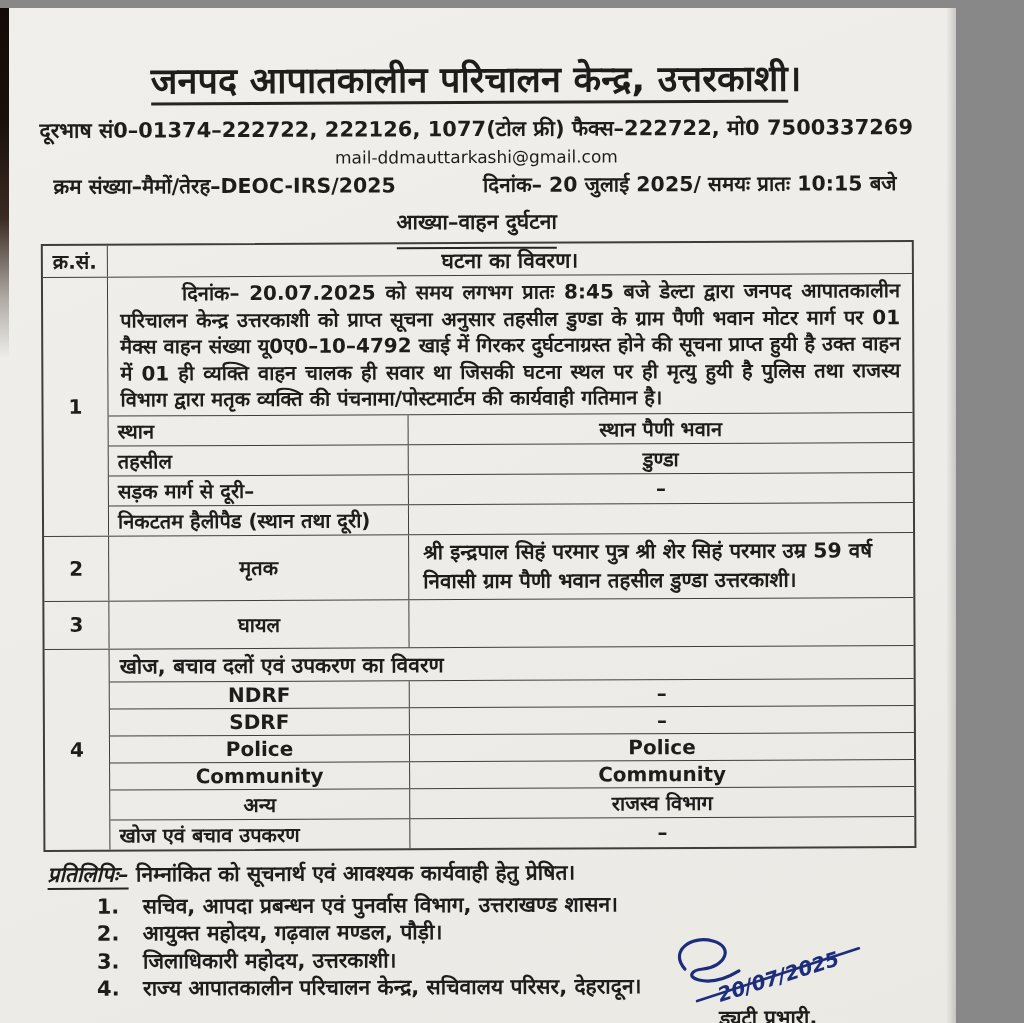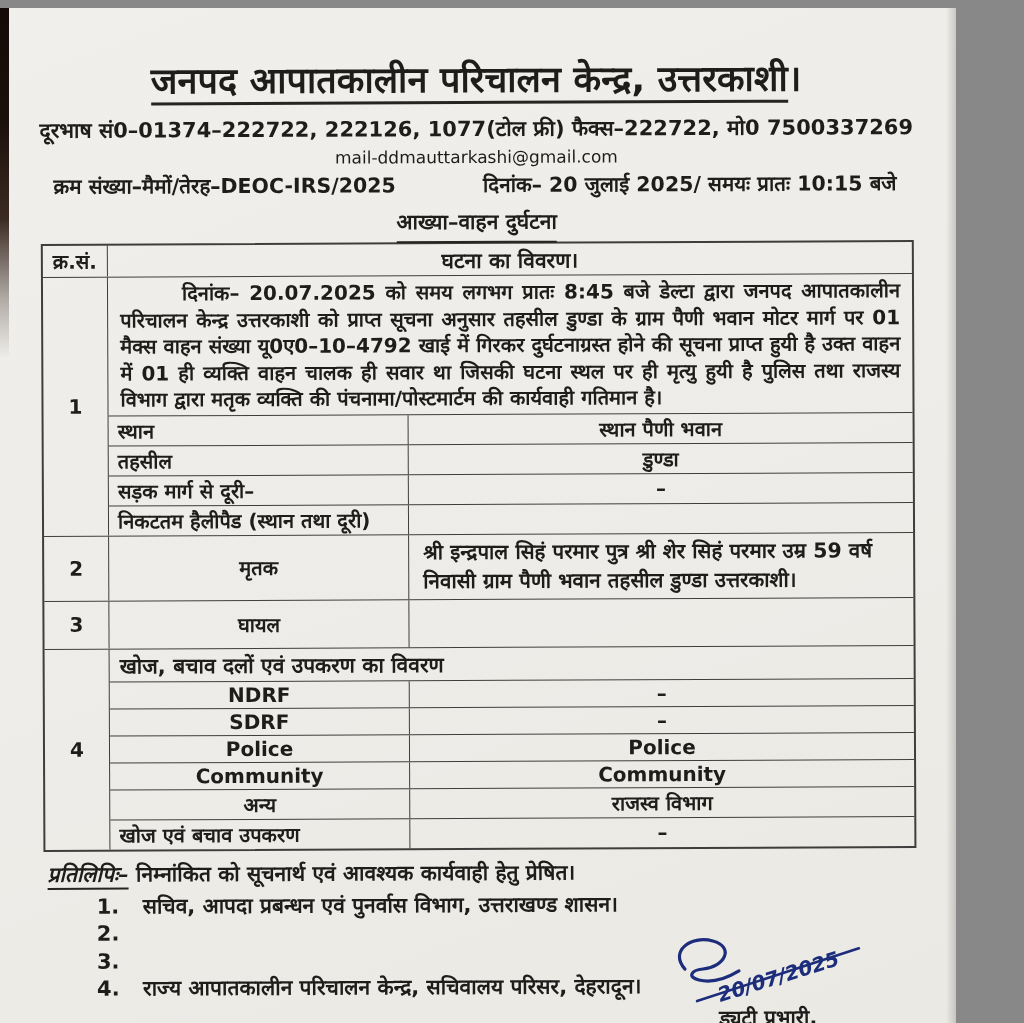--- a/index.html
+++ b/index.html
@@ -19,21 +19,21 @@
     background:linear-gradient(to bottom,rgba(100,100,96,0),rgba(110,110,106,0.22));}
 
   .center{text-align:center;}
   .doc-title{font-size:36px;font-weight:bold;letter-spacing:0px;line-height:44px;}
   .doc-title .u{border-bottom:3px solid #262522;padding-bottom:1px;}
   .phone-line{margin-top:12px;font-size:21px;font-weight:600;}
   .email-line{margin-top:5px;font-size:17px;font-weight:500;}
   .serial-row{display:flex;justify-content:space-between;margin:3px 58px 0 55px;
     font-size:20.5px;font-weight:bold;}
   .subject-line{margin-top:9px;font-size:21px;font-weight:bold;}
-  .subject-line .u{border-bottom:2px solid #262522;padding-bottom:7px;}
+  .subject-line .u{border-bottom:2px solid #262522;padding-bottom:13px;}
 
   
   .mtable{margin:7px 41px 0 42px;border:2px solid #3f3e3c;}
   .trow{display:flex;border-top:1.5px solid #3f3e3c;align-items:stretch;}
   .trow:first-child{border-top:none;}
   .sn-cell{width:64px;flex:0 0 64px;border-right:1.5px solid #3f3e3c;
     display:flex;align-items:center;justify-content:center;
     font-size:20px;font-weight:bold;}
   .body-cell{flex:1;min-width:0;}
   .thead-row{min-height:31px;}
@@ -172,23 +172,25 @@
       <span class="u">प्रतिलिपिः–</span>
       <span>निम्नांकित को सूचनार्थ एवं आवश्यक कार्यवाही हेतु प्रेषित।</span>
     </div>
     <div class="recipients">
       <div class="recip">
         <span class="num">1.</span>
         <span>सचिव, आपदा प्रबन्धन एवं पुनर्वास विभाग, उत्तराखण्ड शासन।</span>
       </div>
       <div class="recip">
         <span class="num">2.</span>
+        <span>आयुक्त महोदय, गढ़वाल मण्डल, पौड़ी।</span>
       </div>
       <div class="recip">
         <span class="num">3.</span>
+        <span>जिलाधिकारी महोदय, उत्तरकाशी।</span>
       </div>
       <div class="recip">
         <span class="num">4.</span>
         <span>राज्य आपातकालीन परिचालन केन्द्र, सचिवालय परिसर, देहरादून।</span>
       </div>
     </div>
 
     <div class="sign-wrap">
       <svg class="sig-svg" width="210" height="84" viewBox="0 0 210 84">
         <path d="M22,40 C6,22 28,6 50,12 C72,18 62,38 40,40 C28,41 24,48 36,51 C52,55 66,48 76,42" fill="none" stroke="#1c2d7c" stroke-width="3.2" stroke-linecap="round"></path>

